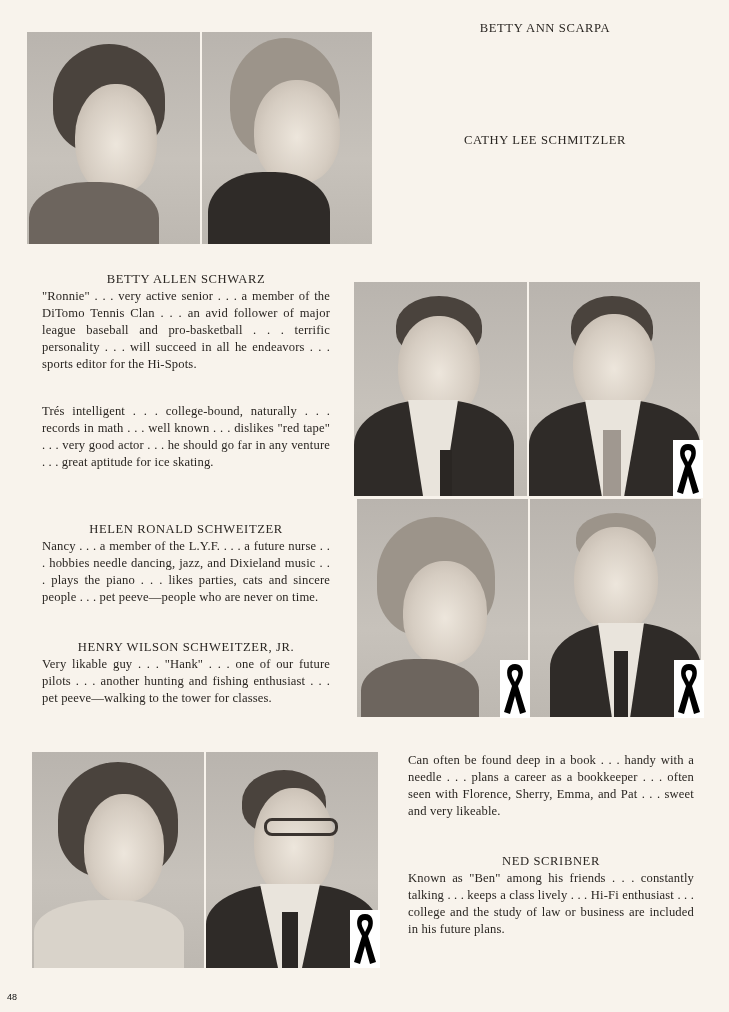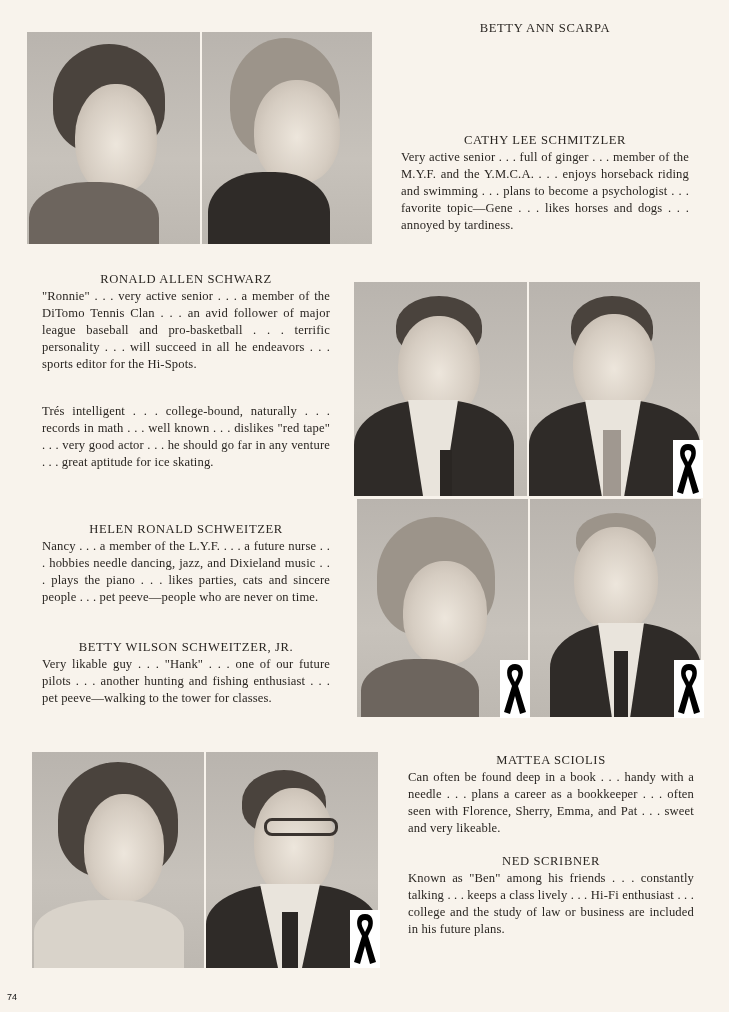--- a/index.html
+++ b/index.html
@@ -50,36 +50,35 @@
   <div class="hair light" style="left:28px;top:6px;width:110px;height:120px;"></div>
   <div class="head" style="left:52px;top:48px;width:86px;height:104px;"></div>
   <div class="body" style="left:6px;top:140px;width:122px;height:90px;"></div>
 </div>
 
 <div class="bio" style="left:401px;top:20px;width:288px;">
   <p class="name">BETTY ANN SCARPA</p>
 </div>
 <div class="bio" style="left:401px;top:132px;width:288px;">
   <p class="name">CATHY LEE SCHMITZLER</p>
-  <p>Very active senior . . . full of ginger . . . member of the M.Y.F. and the Y.M.C.A. . . . enjoys horseback riding and swimming . . . plans to become a psychologist . . . favorite topic—Gene . . . likes horses and dogs . . . annoyed by tardiness.</p>
 </div>
 
 <div class="bio" style="left:42px;top:271px;width:288px;">
-  <p class="name">RONALD ALLEN SCHWARZ</p>
+  <p class="name">BETTY ALLEN SCHWARZ</p>
   <p>"Ronnie" . . . very active senior . . . a member of the DiTomo Tennis Clan . . . an avid follower of major league baseball and pro-basketball . . . terrific personality . . . will succeed in all he endeavors . . . sports editor for the Hi-Spots.</p>
 </div>
 <div class="bio" style="left:42px;top:403px;width:288px;">
   <p>Trés intelligent . . . college-bound, naturally . . . records in math . . . well known . . . dislikes "red tape" . . . very good actor . . . he should go far in any venture . . . great aptitude for ice skating.</p>
 </div>
 <div class="bio" style="left:42px;top:521px;width:288px;">
   <p class="name">HELEN RONALD SCHWEITZER</p>
   <p>Nancy . . . a member of the L.Y.F. . . . a future nurse . . . hobbies needle dancing, jazz, and Dixieland music . . . plays the piano . . . likes parties, cats and sincere people . . . pet peeve—people who are never on time.</p>
 </div>
 <div class="bio" style="left:42px;top:639px;width:288px;">
-  <p class="name">BETTY WILSON SCHWEITZER, JR.</p>
+  <p class="name">HENRY WILSON SCHWEITZER, JR.</p>
   <p>Very likable guy . . . "Hank" . . . one of our future pilots . . . another hunting and fishing enthusiast . . . pet peeve—walking to the tower for classes.</p>
 </div>
 
 <div class="photo" style="left:354px;top:282px;width:173px;height:214px;">
   <div class="hair" style="left:42px;top:14px;width:86px;height:60px;"></div>
   <div class="head" style="left:44px;top:34px;width:82px;height:104px;"></div>
   <div class="body" style="left:0px;top:118px;width:160px;height:100px;"></div>
   <div class="collar" style="left:54px;top:118px;width:50px;height:96px;clip-path:polygon(0 0,100% 0,70% 100%,30% 100%);"></div>
   <div class="tie" style="left:86px;top:168px;width:12px;height:46px;"></div>
 </div>
@@ -132,21 +131,20 @@
   <div class="collar" style="left:54px;top:132px;width:60px;height:84px;clip-path:polygon(0 0,100% 0,70% 100%,30% 100%);"></div>
   <div class="tie" style="left:76px;top:160px;width:16px;height:56px;"></div>
 </div>
 <div class="ribbon" style="left:350px;top:910px;">
   <svg viewBox="0 0 26 54">
       <path d="M13 2 C5 2 4 10 6 16 L10 24 L2 50 L8 52 L13 34 L18 52 L24 50 L16 24 L20 16 C22 10 21 2 13 2 Z M13 8 C17 8 17 12 15 16 L13 20 L11 16 C9 12 9 8 13 8 Z" fill="#000"></path>
     </svg>
 </div>
 
 <div class="bio" style="left:408px;top:752px;width:286px;">
-  <p class="name">MATTEA SCIOLIS</p>
   <p>Can often be found deep in a book . . . handy with a needle . . . plans a career as a bookkeeper . . . often seen with Florence, Sherry, Emma, and Pat . . . sweet and very likeable.</p>
 </div>
 <div class="bio" style="left:408px;top:853px;width:286px;">
   <p class="name">NED SCRIBNER</p>
   <p>Known as "Ben" among his friends . . . constantly talking . . . keeps a class lively . . . Hi-Fi enthusiast . . . college and the study of law or business are included in his future plans.</p>
 </div>
 
-<div class="page-num">74</div>
+<div class="page-num">48</div>
 
 </body></html>

